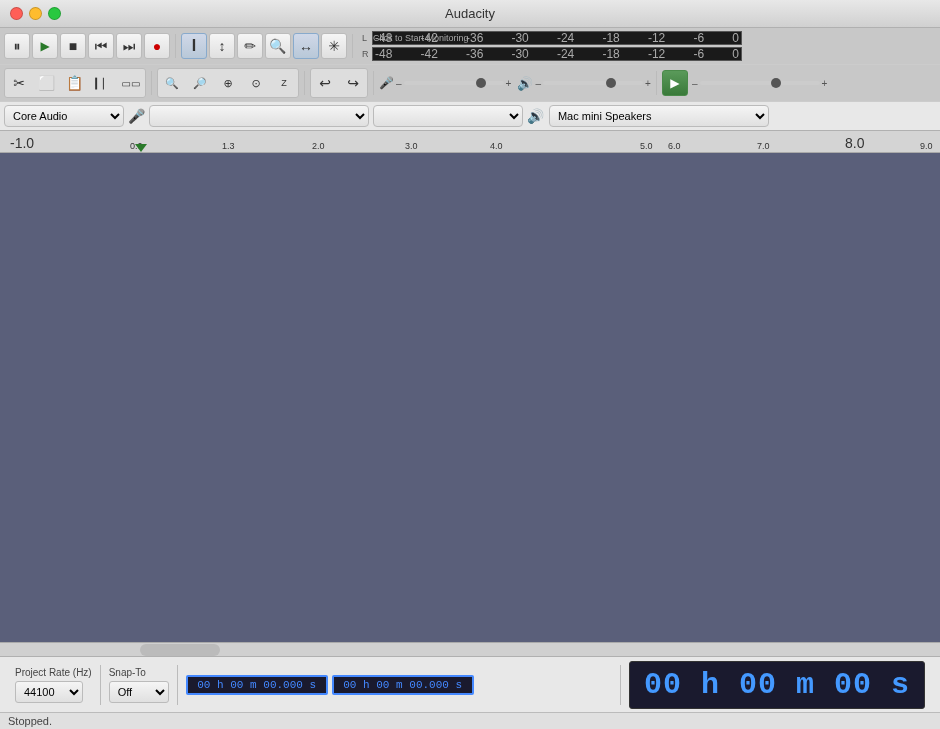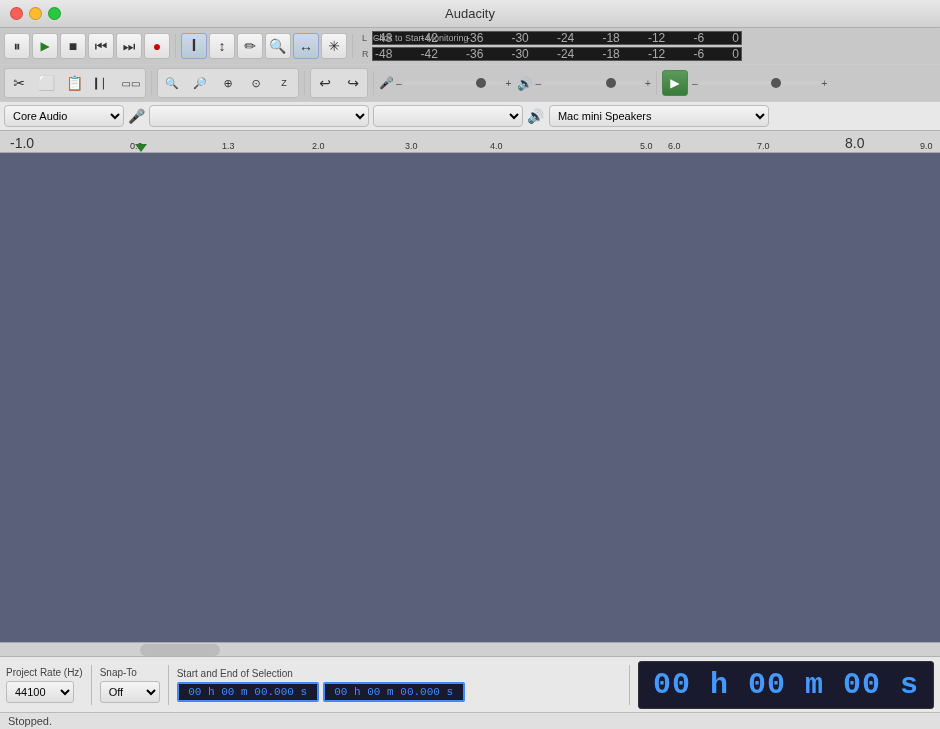--- a/index.html
+++ b/index.html
@@ -168,21 +168,21 @@
       border-top: 1px solid #aaa;
       flex-shrink: 0;
     }
 
     
     .bottom-bar {
       background: #e8e8e8;
       border-top: 1px solid #b0b0b0;
       display: flex;
       align-items: center;
-      padding: 4px 6px;
+      padding: 4px 15px;
       gap: 8px;
       flex-shrink: 0;
       height: 56px;
     }
     .bottom-section {
       display: flex;
       flex-direction: column;
       gap: 3px;
     }
     .bottom-label {
@@ -456,21 +456,20 @@
   <div class="bottom-section">
     <span class="bottom-label">Snap-To</span>
     <select class="bottom-select" style="width:60px;">
       <option>Off</option>
     </select>
   </div>
 
   <div style="width:1px; height:40px; background:#bbb;"></div>
 
   <div class="bottom-section">
-    <span class="bottom-label">Start and End of Selection</span>
     <div class="time-input-row">
       <input type="text" class="time-input" value="00 h 00 m 00.000 s" style="">
       <input type="text" class="time-input" value="00 h 00 m 00.000 s" style="">
     </div>
   </div>
 
   <div style="width:1px; height:40px; background:#bbb; margin-left:auto;"></div>
 
   <div class="big-time">00 h 00 m 00 s</div>
 </div>

